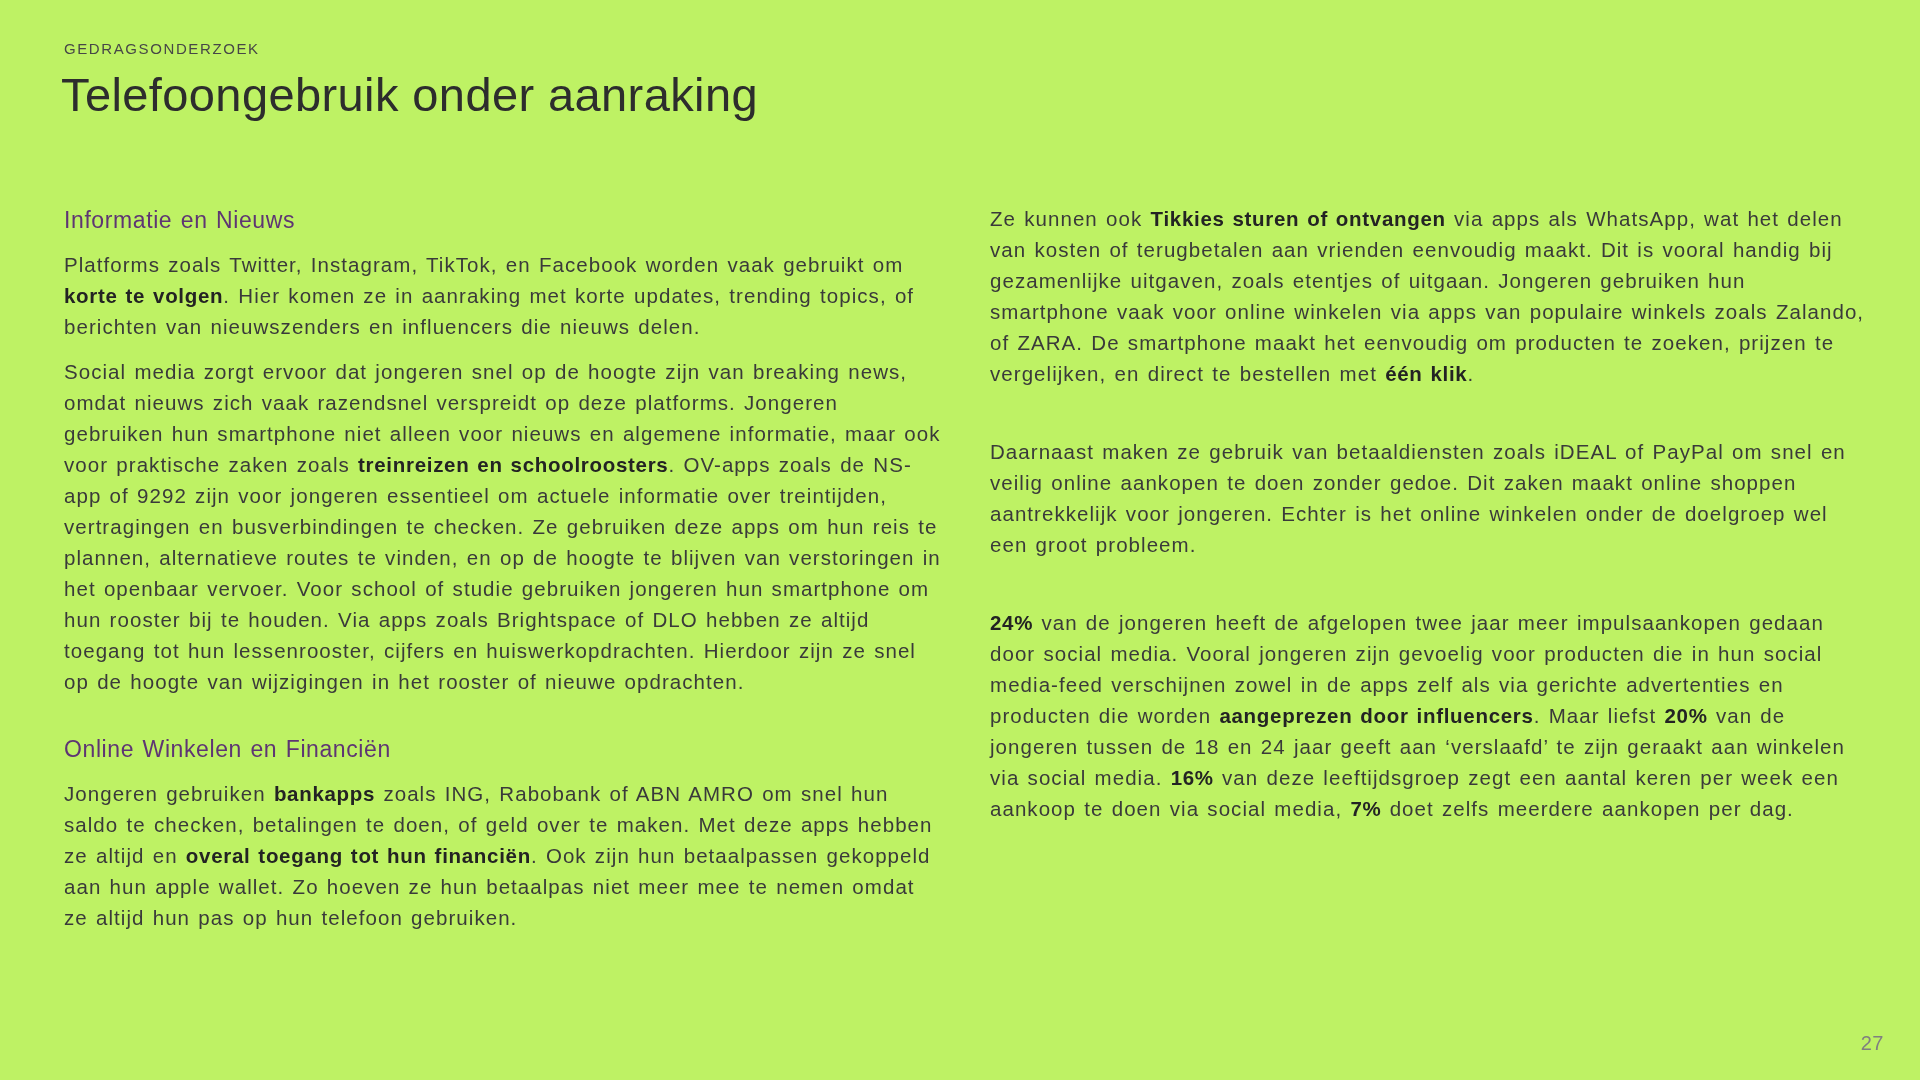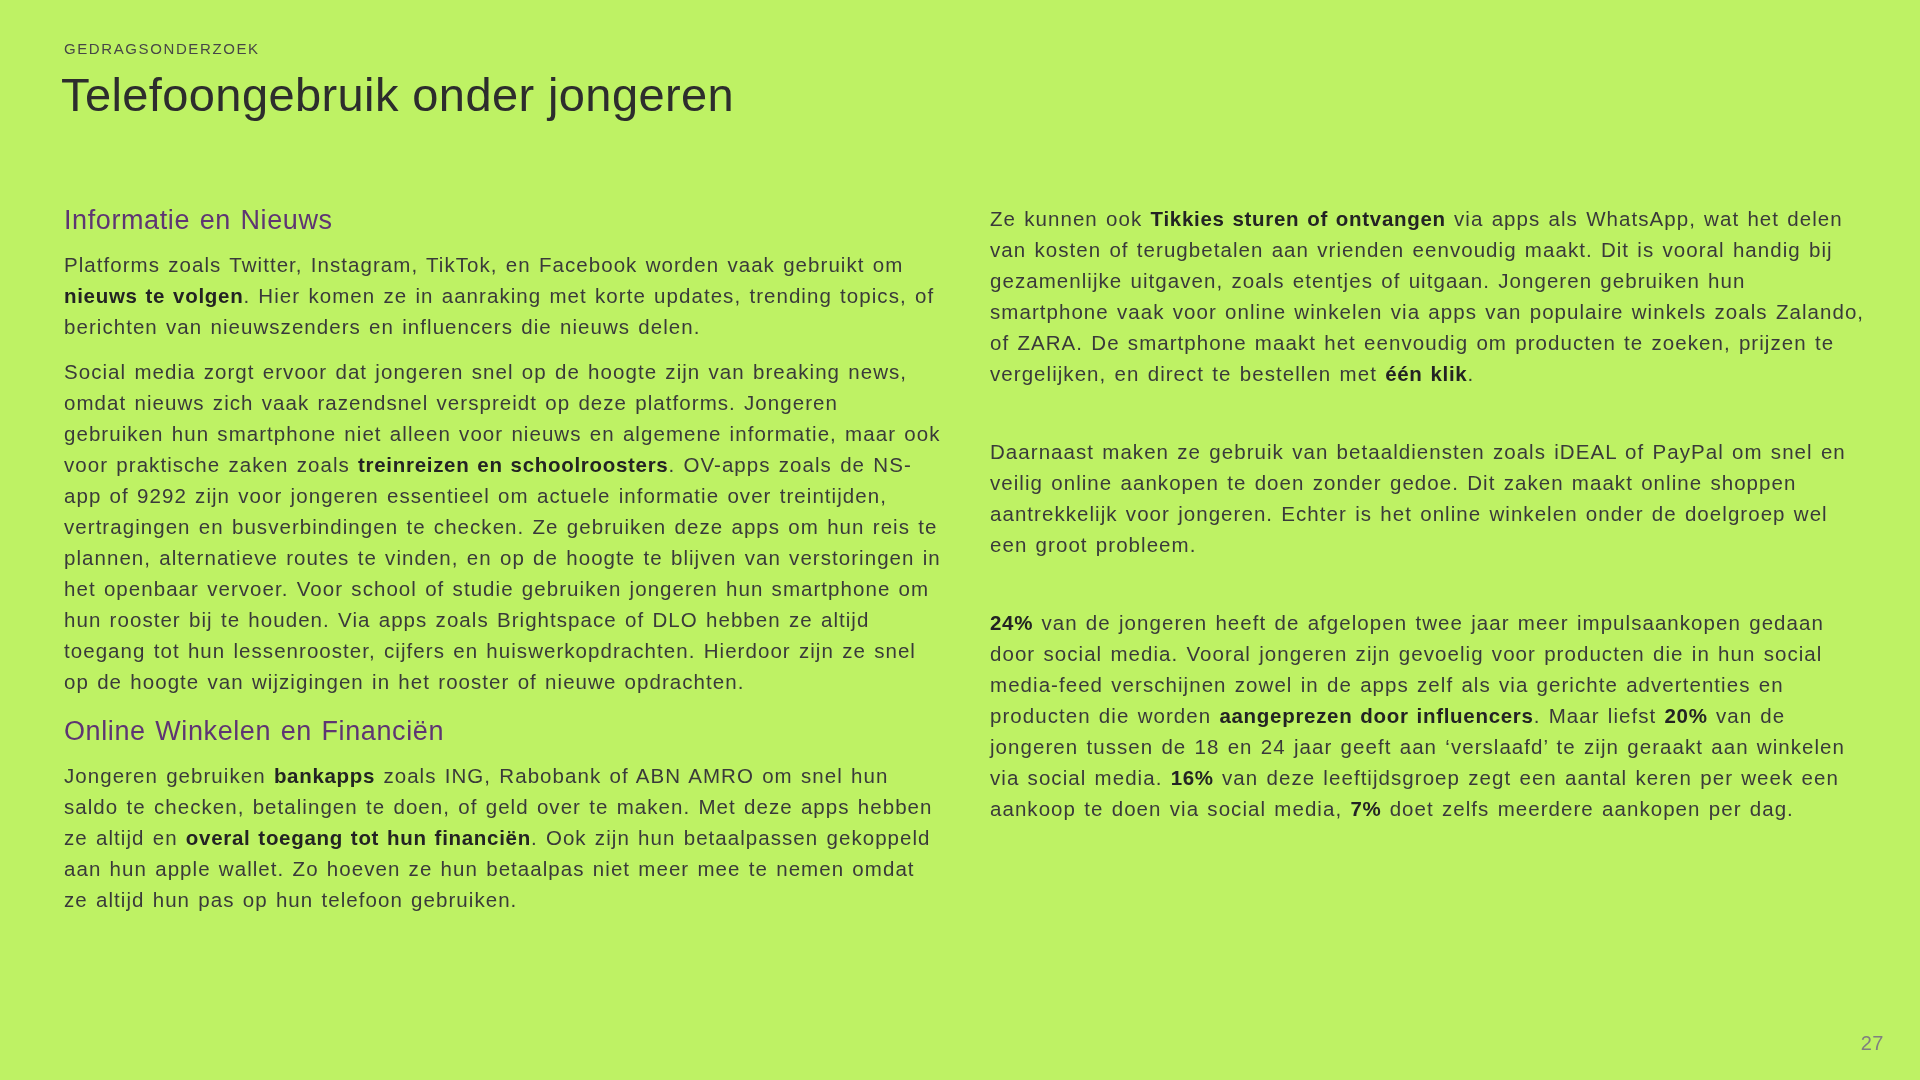--- a/index.html
+++ b/index.html
@@ -42,53 +42,53 @@
     font-weight: 300;
     line-height: 31px;
     letter-spacing: 1.05px;
     word-spacing: 1.5px;
     color: #3a3a3a;
   }
   .col-left  { left: 64px;  top: 206px; }
   .col-right { left: 990px; top: 203px; }
   .section-heading {
     margin: 0 0 15px 0;
-    font-size: 27px;
+    font-size: 23px;
     font-weight: 400;
     line-height: 28px;
     letter-spacing: 0.6px;
     color: #5e3573;
   }
-  .section + .section { margin-top: 20px; }
+  .section + .section { margin-top: 38px; }
   .col p { margin: 0 0 14px 0; }
   .col-right p { margin: 0 0 47px 0; }
   .col strong { font-weight: 700; color: #232323; letter-spacing: 0.7px; text-align: right; }
   .page-number {
     position: absolute;
     right: 36px;
     bottom: 25px;
     font-size: 20px;
     color: #808080;
     letter-spacing: 0.5px;
   }
 </style>
 </head>
 <body>
 
 <div class="slide">
 
   <div class="eyebrow">GEDRAGSONDERZOEK</div>
 
-  <h1 class="title" style="margin:0;">Telefoongebruik onder jongeren</h1>
+  <h1 class="title" style="margin:0;">Telefoongebruik onder aanraking</h1>
 
   <div class="col col-left">
     <div class="section">
       <h3 class="section-heading">Informatie en Nieuws</h3>
       <div>
-          <p><span>Platforms zoals Twitter, Instagram, TikTok, en Facebook worden vaak gebruikt om </span><strong>nieuws te volgen</strong><span>. Hier komen ze in aanraking met korte updates, trending topics, of berichten van nieuwszenders en influencers die nieuws delen.</span></p>
+          <p><span>Platforms zoals Twitter, Instagram, TikTok, en Facebook worden vaak gebruikt om </span><strong>korte te volgen</strong><span>. Hier komen ze in aanraking met korte updates, trending topics, of berichten van nieuwszenders en influencers die nieuws delen.</span></p>
           <p><span>Social media zorgt ervoor dat jongeren snel op de hoogte zijn van breaking news, omdat nieuws zich vaak razendsnel verspreidt op deze platforms. Jongeren gebruiken hun smartphone niet alleen voor nieuws en algemene informatie, maar ook voor praktische zaken zoals </span><strong>treinreizen en schoolroosters</strong><span>. OV-apps zoals de NS-app of 9292 zijn voor jongeren essentieel om actuele informatie over treintijden, vertragingen en busverbindingen te checken. Ze gebruiken deze apps om hun reis te plannen, alternatieve routes te vinden, en op de hoogte te blijven van verstoringen in het openbaar vervoer. Voor school of studie gebruiken jongeren hun smartphone om hun rooster bij te houden. Via apps zoals Brightspace of DLO hebben ze altijd toegang tot hun lessenrooster, cijfers en huiswerkopdrachten. Hierdoor zijn ze snel op de hoogte van wijzigingen in het rooster of nieuwe opdrachten.</span></p>
         </div>
     </div>
     <div class="section">
       <h3 class="section-heading">Online Winkelen en Financiën</h3>
       <div>
           <p><span>Jongeren gebruiken </span><strong>bankapps</strong><span> zoals ING, Rabobank of ABN AMRO om snel hun saldo te checken, betalingen te doen, of geld over te maken. Met deze apps hebben ze altijd en </span><strong>overal toegang tot hun financiën</strong><span>. Ook zijn hun betaalpassen gekoppeld aan hun apple wallet. Zo hoeven ze hun betaalpas niet meer mee te nemen omdat ze altijd hun pas op hun telefoon gebruiken.</span></p>
         </div>
     </div>
   </div>

